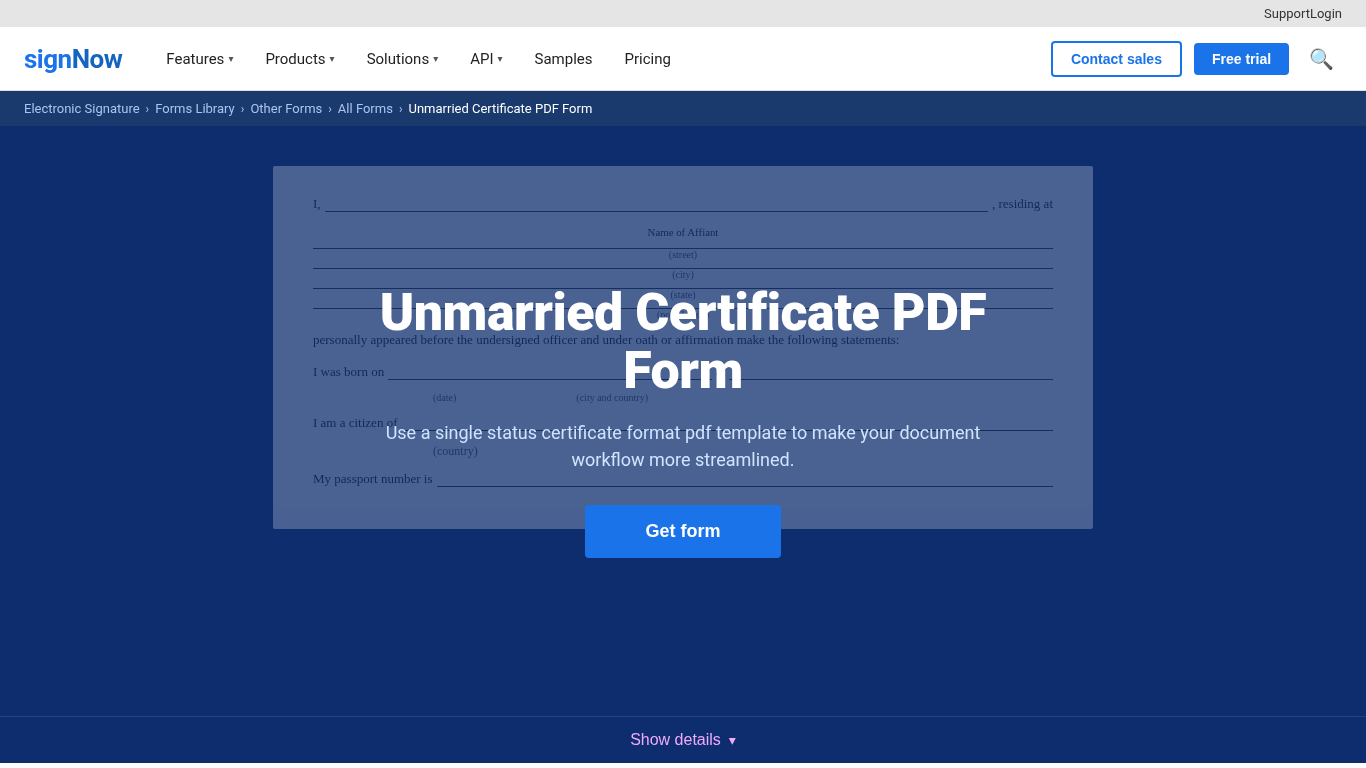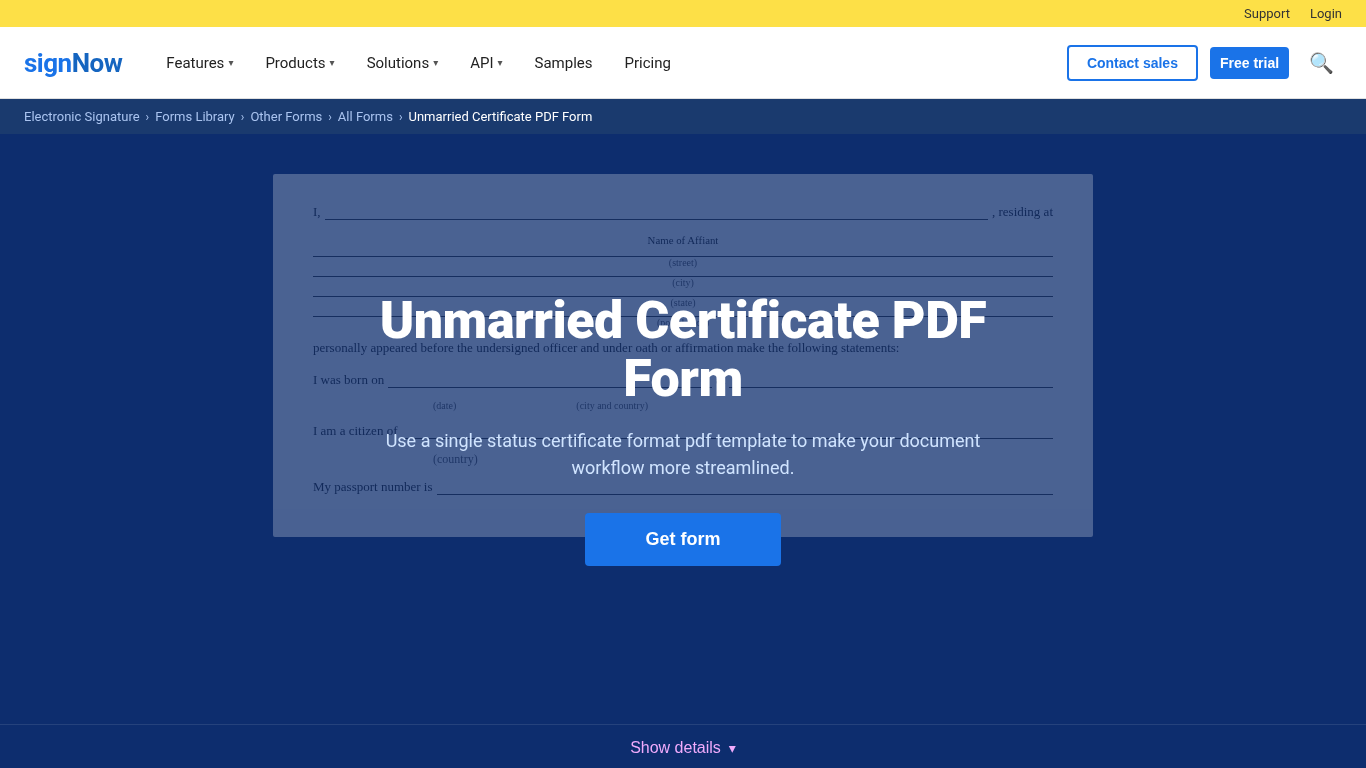--- a/index.html
+++ b/index.html
@@ -1,38 +1,37 @@
 <!DOCTYPE html>
 <html><head>
   <meta charset="utf-8">
   <style>
     * { margin: 0; padding: 0; box-sizing: border-box; }
     body { font-family: -apple-system, BlinkMacSystemFont, 'Segoe UI', Roboto, sans-serif; background: #fff; }
 
     
     .top-bar {
-      background: #fde047;
+      background: #e5e5e5;
       display: flex;
       justify-content: flex-end;
       padding: 6px 24px;
-      gap: 20px;
     }
     .top-bar a {
       font-size: 13px;
       color: #333;
       text-decoration: none;
     }
 
     
     nav {
       background: #fff;
       display: flex;
       align-items: center;
       padding: 0 24px;
-      height: 72px;
+      height: 64px;
       border-bottom: 1px solid #e0e0e0;
       position: relative;
     }
     .logo {
       display: flex;
       align-items: center;
       margin-right: 32px;
     }
     .logo-text {
       font-size: 26px;
@@ -72,21 +71,21 @@
       padding: 8px 18px;
       border: 2px solid #1a73e8;
       background: #fff;
       color: #1a73e8;
       font-size: 14px;
       font-weight: 600;
       border-radius: 4px;
       cursor: pointer;
     }
     .btn-free-trial {
-      padding: 8px 10px;
+      padding: 8px 18px;
       border: none;
       background: #1a73e8;
       color: #fff;
       font-size: 14px;
       font-weight: 600;
       border-radius: 4px;
       cursor: pointer;
     }
     .search-icon {
       font-size: 20px;

